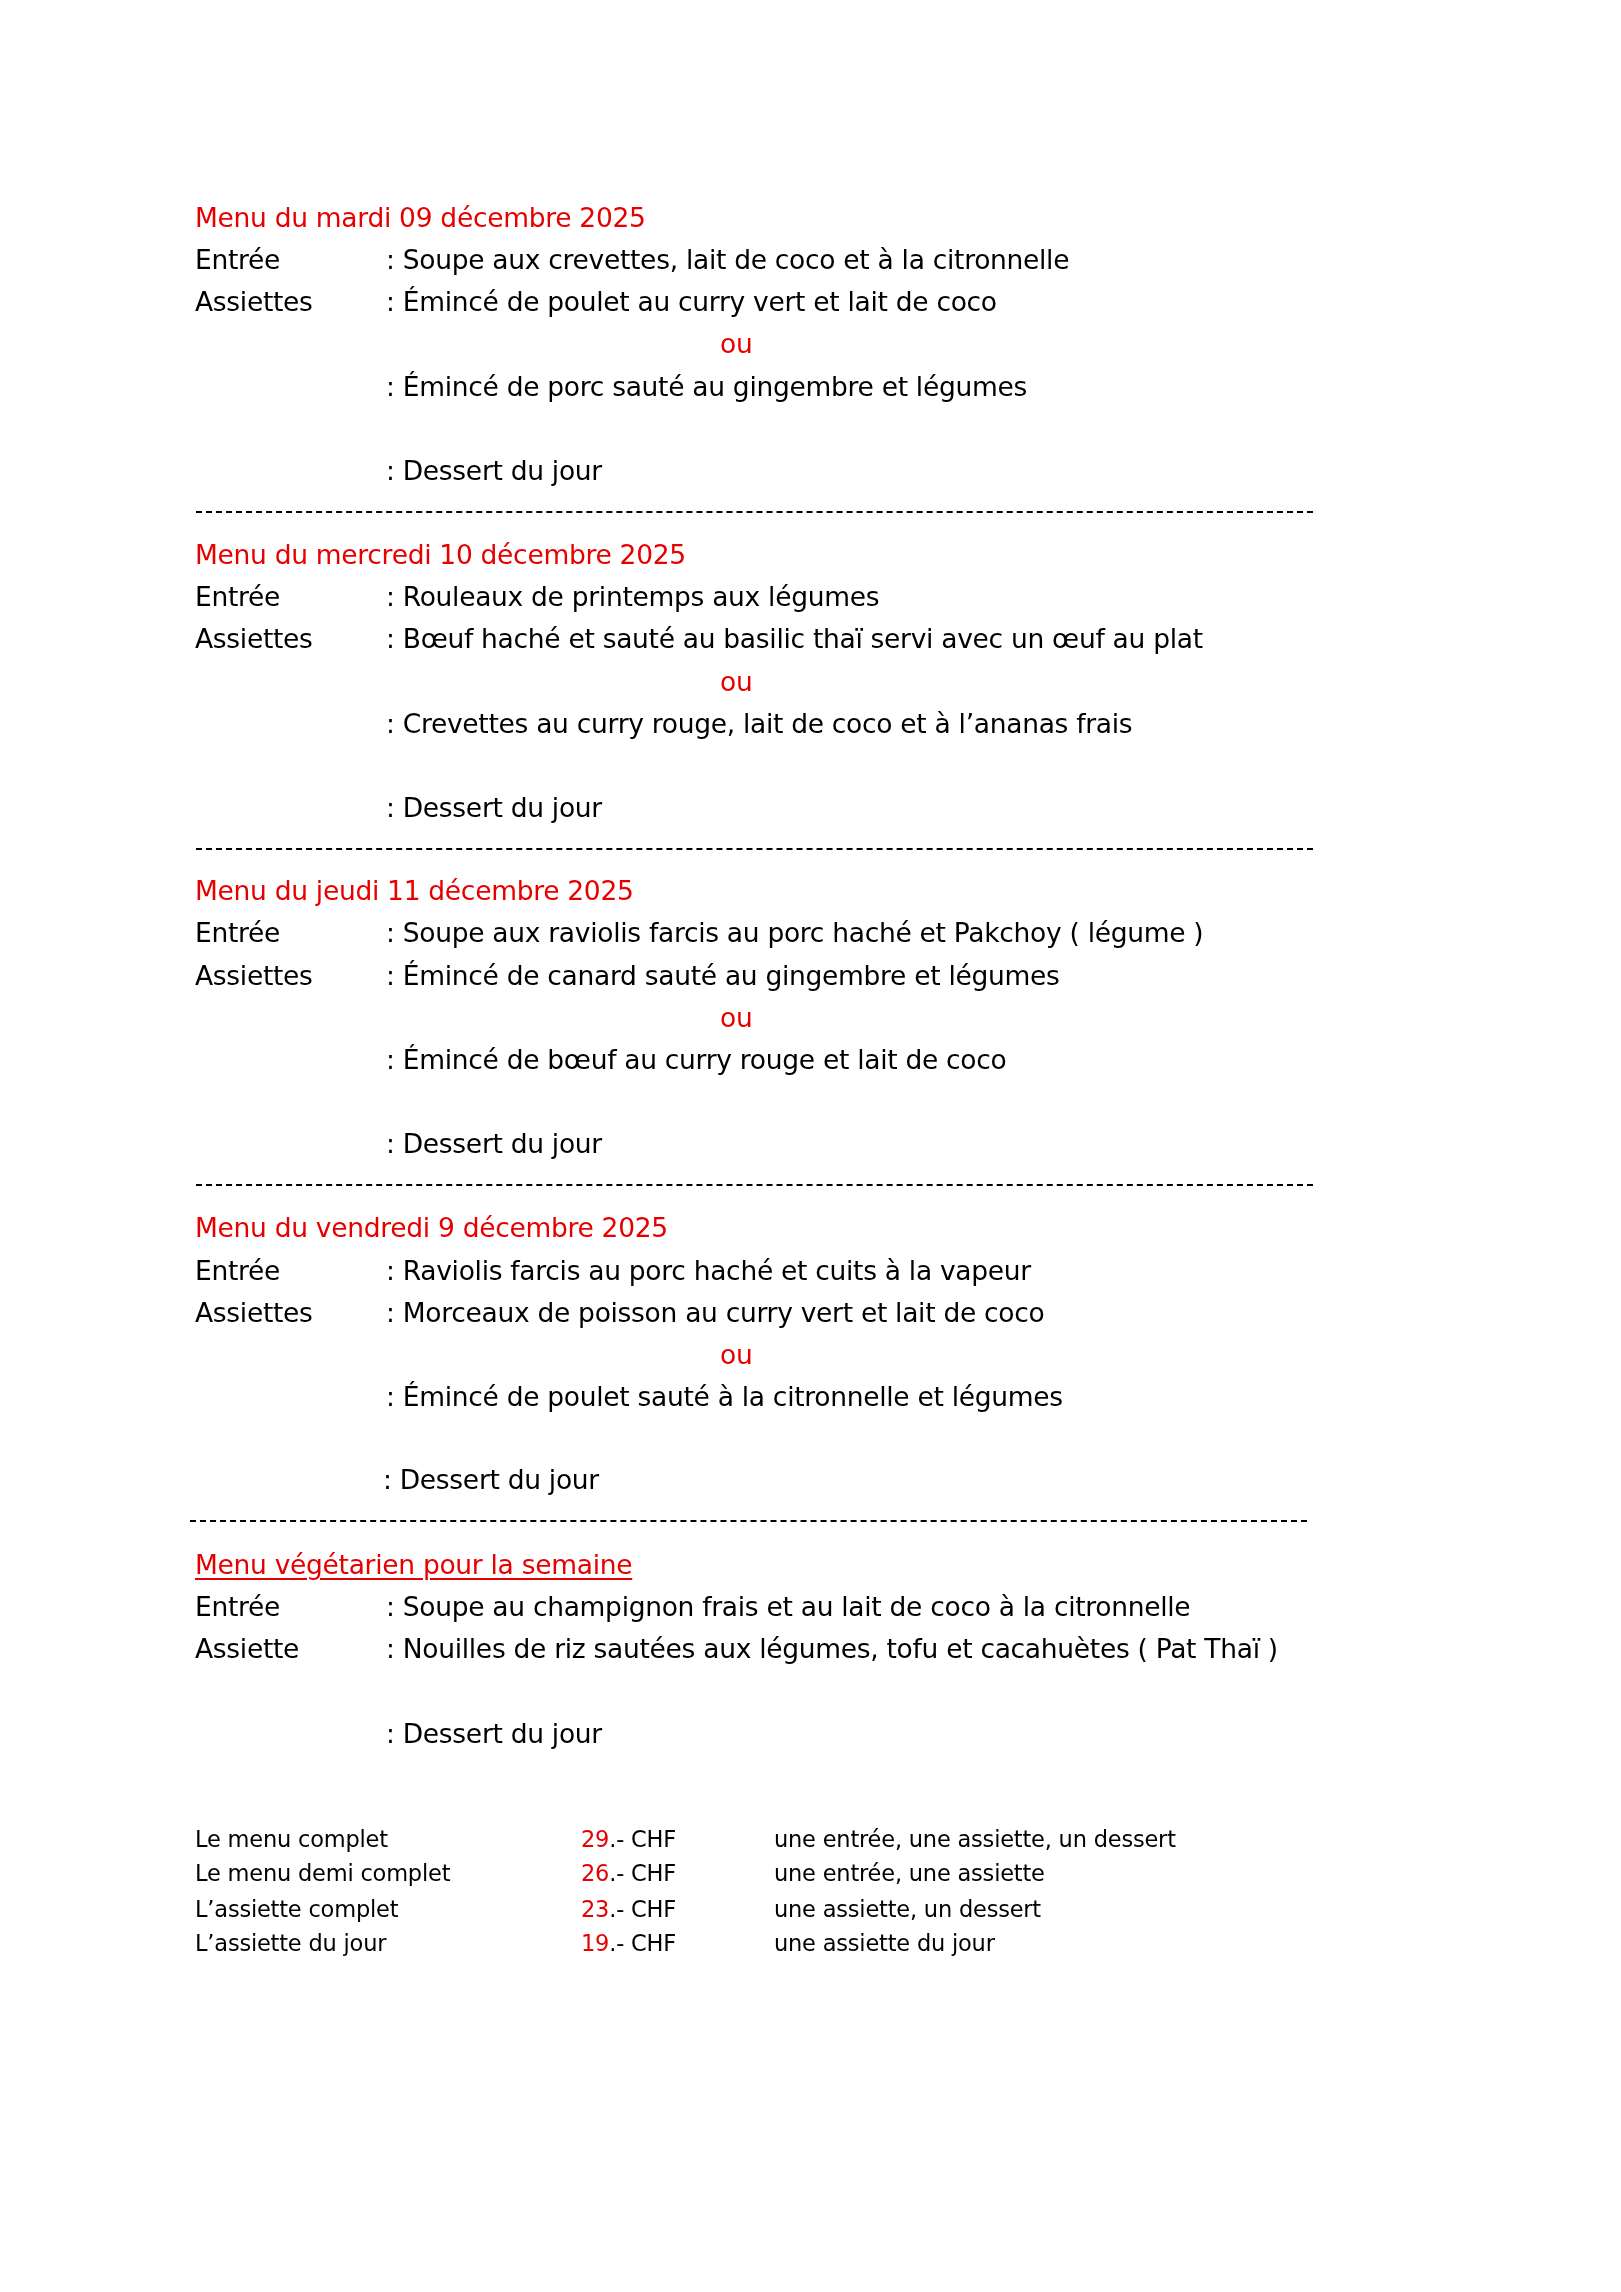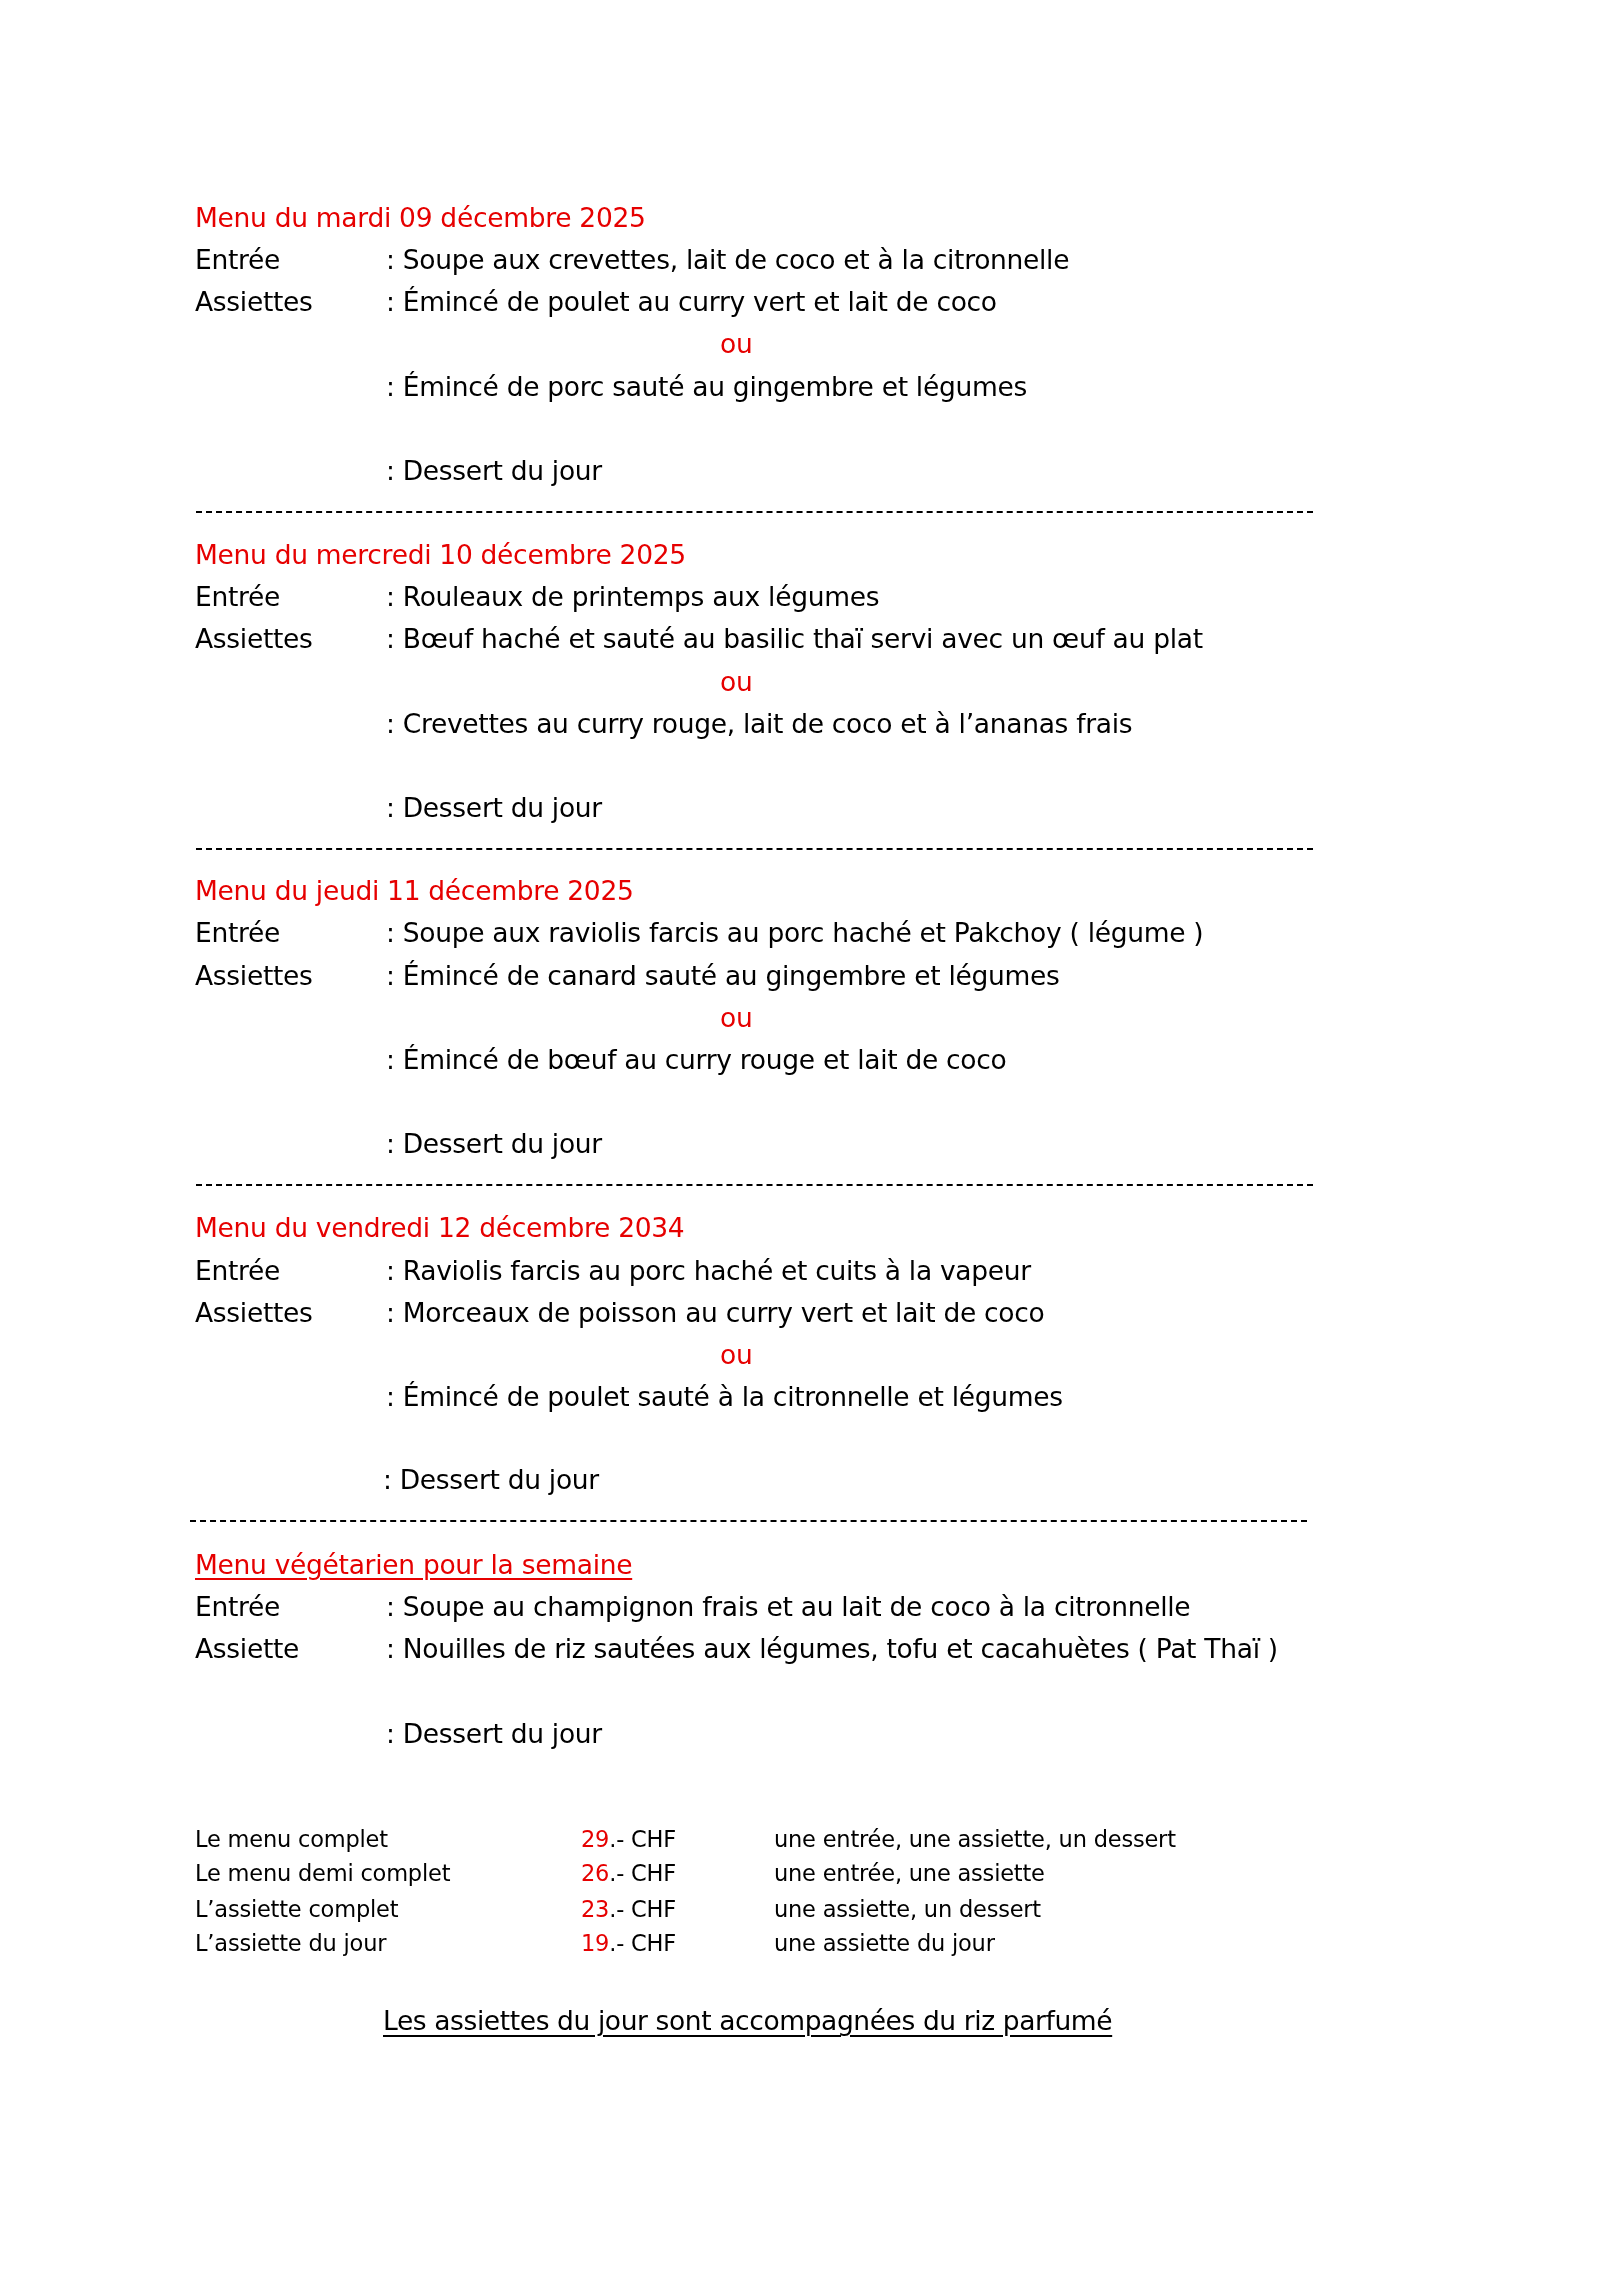--- a/index.html
+++ b/index.html
@@ -67,21 +67,21 @@
     <div class="line colon" style="top:916px">: Soupe aux raviolis farcis au porc haché et Pakchoy ( légume )</div>
     <div class="line label" style="top:959px">Assiettes</div>
     <div class="line colon" style="top:959px">: Émincé de canard sauté au gingembre et légumes</div>
     <div class="line ou" style="top:1001px">ou</div>
     <div class="line colon" style="top:1043px">: Émincé de bœuf au curry rouge et lait de coco</div>
     <div class="line colon" style="top:1127px">: Dessert du jour</div>
   </section>
   <div class="sep" style="top:1184px; left:196px; width:1117px"></div>
 
   <section>
-    <div class="line heading label" style="top:1211px">Menu du vendredi 12 décembre 2034</div>
+    <div class="line heading label" style="top:1211px">Menu du vendredi 9 décembre 2025</div>
     <div class="line label" style="top:1254px">Entrée</div>
     <div class="line colon" style="top:1254px">: Raviolis farcis au porc haché et cuits à la vapeur</div>
     <div class="line label" style="top:1296px">Assiettes</div>
     <div class="line colon" style="top:1296px">: Morceaux de poisson au curry vert et lait de coco</div>
     <div class="line ou" style="top:1338px">ou</div>
     <div class="line colon" style="top:1380px">: Émincé de poulet sauté à la citronnelle et légumes</div>
     <div class="line colon" style="top:1463px; left:383px">: Dessert du jour</div>
   </section>
   <div class="sep" style="top:1520px; left:190px; width:1117px"></div>
 
@@ -110,15 +110,14 @@
       <span class="p-amount"><span class="num" style="position:static">23</span><span style="position:static">.- CHF</span></span>
       <span class="p-desc">une assiette, un dessert</span>
     </div>
     <div class="price-row" style="top:1929px">
       <span class="p-name">L’assiette du jour</span>
       <span class="p-amount"><span class="num" style="position:static">19</span><span style="position:static">.- CHF</span></span>
       <span class="p-desc">une assiette du jour</span>
     </div>
   </section>
 
-  <div class="footer" style="top:2004px">Les assiettes du jour sont accompagnées du riz parfumé</div>
 </div>
 
 
 </body></html>

